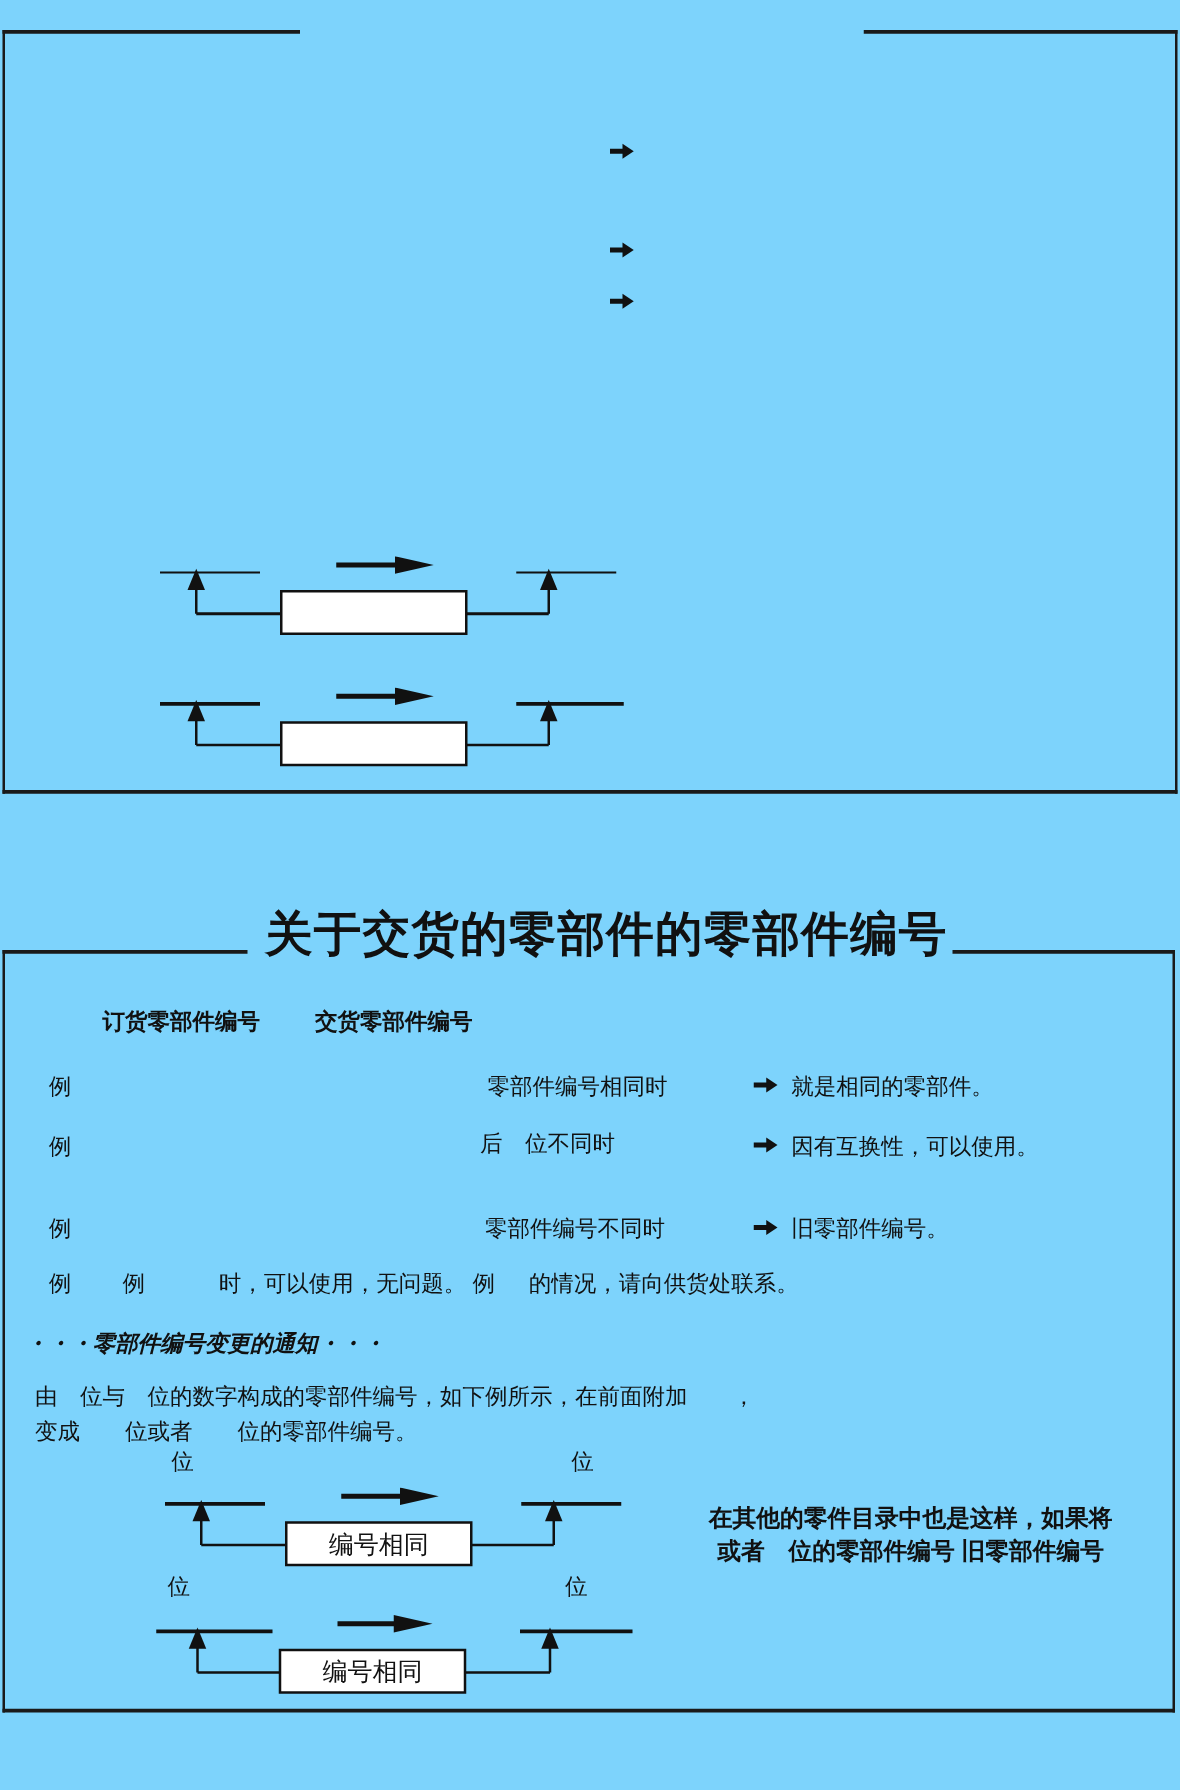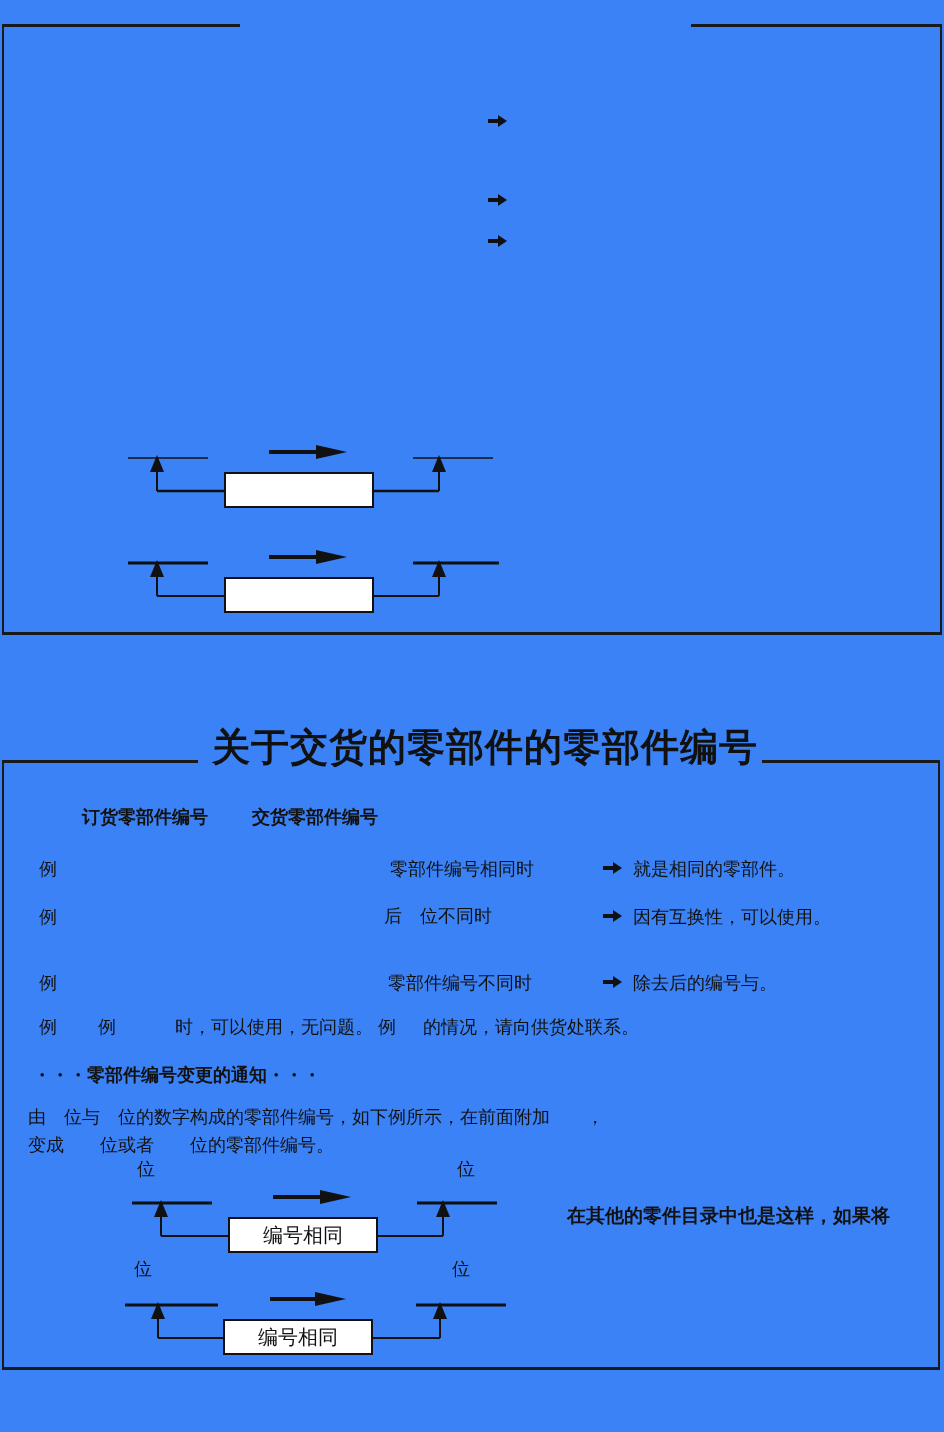--- a/index.html
+++ b/index.html
@@ -1,19 +1,19 @@
 <!DOCTYPE html>
 <html><head>
 <meta charset="utf-8">
 <style>
   html,body{margin:0;padding:0;background:#fff;}
   #page{
     position:relative;
     width:944px;height:1432px;
-    background:#3b82f6;
+    background:#7dd3fc;
     font-family:"Liberation Sans","DejaVu Sans",sans-serif;
     color:#111;
     overflow:hidden;
     text-align:center;
   }
   .abs{position:absolute;}
   .line{position:absolute;background:#1a1a1a;}
   .txt{position:absolute;white-space:nowrap;color:#111;}
   .t19{font-size:18px;line-height:22px;}
   .bold{font-weight:bold;}
@@ -106,32 +106,32 @@
       <span class="txt t19" style="left:39px;top:906px;">例</span>
       <span class="txt t19" style="left:384px;top:906px;font-family:Liberation Mono, monospace;">后　位不同时</span>
       <span class="sm-arrow" style="left:603px;top:914px;"></span>
       <span class="txt t19" style="left:633px;top:906px;">因有互换性，可以使用。</span>
     </div>
 
     <div>
       <span class="txt t19" style="left:39px;top:972px;">例</span>
       <span class="txt t19" style="left:388px;top:972px;">零部件编号不同时</span>
       <span class="sm-arrow" style="left:603px;top:980px;"></span>
-      <span class="txt t19" style="left:633px;top:972px;">除去后的编号与。</span>
+      <span class="txt t19" style="left:633px;top:972px;">旧零部件编号。</span>
     </div>
 
     <div>
       <span class="txt t19" style="left:39px;top:1016px;">例</span>
       <span class="txt t19" style="left:98px;top:1016px;">例</span>
       <span class="txt t19" style="left:140px;top:1016px;margin-left:35px;">时，可以使用，无问题。</span>
       <span class="txt t19" style="left:378px;top:1016px;">例</span>
       <span class="txt t19" style="left:423px;top:1016px;">的情况，请向供货处联系。</span>
     </div>
 
-    <div class="txt t19 bold" style="left:33px;top:1064px;">・・・零部件编号变更的通知・・・</div>
+    <div class="txt t19 bold" style="left:20px;top:1064px;font-style:italic;">・・・零部件编号变更的通知・・・</div>
     <div class="txt t19" style="left:28px;top:1106px;">由　位与　位的数字构成的零部件编号，如下例所示，在前面附加　　，</div>
     <div class="txt t19" style="left:28px;top:1134px;">变成　　位或者　　位的零部件编号。</div>
 
     <span class="txt t19" style="left:137px;top:1158px;">位</span>
     <span class="txt t19" style="left:457px;top:1158px;">位</span>
 
     <svg class="abs" style="left:125px;top:1190px;" width="390" height="74" viewBox="0 0 390 74">
       <line x1="7" y1="13" x2="87" y2="13" stroke="#111" stroke-width="3"></line>
       <line x1="292" y1="13" x2="372" y2="13" stroke="#111" stroke-width="3"></line>
       <line x1="36" y1="46" x2="36" y2="24" stroke="#111" stroke-width="2"></line>
@@ -159,16 +159,17 @@
       <line x1="40" y1="46" x2="106" y2="46" stroke="#111" stroke-width="2"></line>
       <line x1="254" y1="46" x2="322" y2="46" stroke="#111" stroke-width="2"></line>
       <rect x="106" y="28" width="148" height="34" fill="#fff" stroke="#111" stroke-width="2"></rect>
       <line x1="152" y1="7" x2="199" y2="7" stroke="#111" stroke-width="4"></line>
       <polygon points="197,0 197,14 228,7" fill="#111"></polygon>
       <text x="180" y="52" text-anchor="middle" font-size="20" fill="#111">编号相同</text>
     </svg>
 
     <div class="side-note abs t19" style="left:567px;top:1203px;line-height:26px;font-size:19px;font-weight:bold;">
       <div>在其他的零件目录中也是这样，如果将</div>
+      <div>或者　位的零部件编号 旧零部件编号</div>
     </div>
   </div>
 
 </div>
 
 </body></html>

